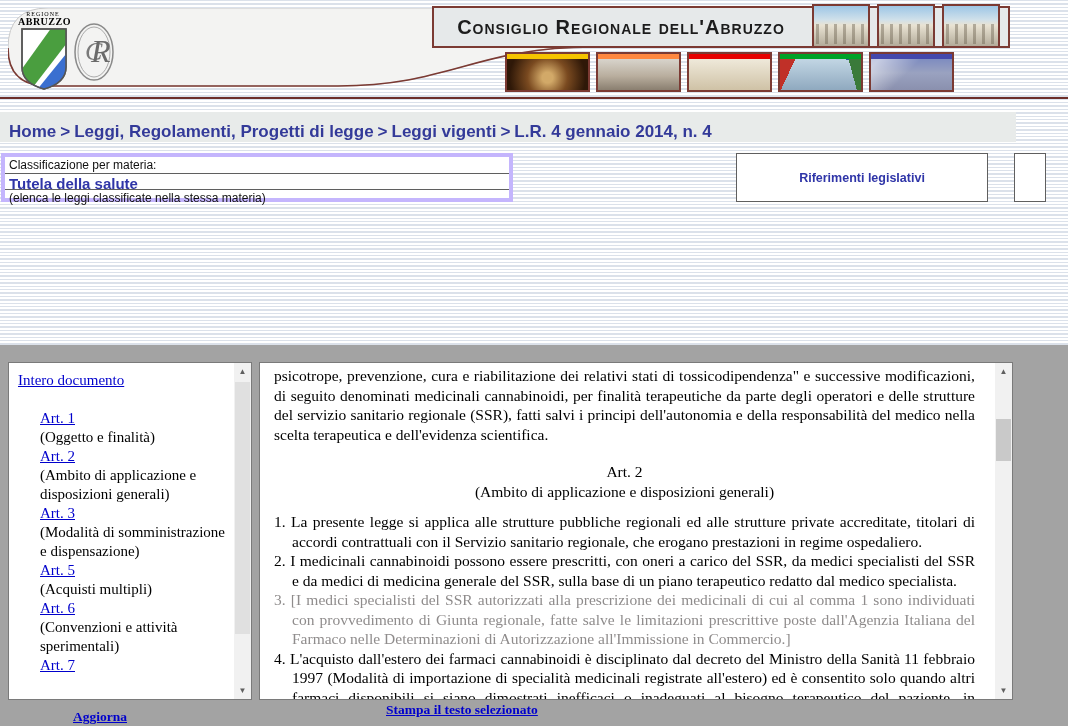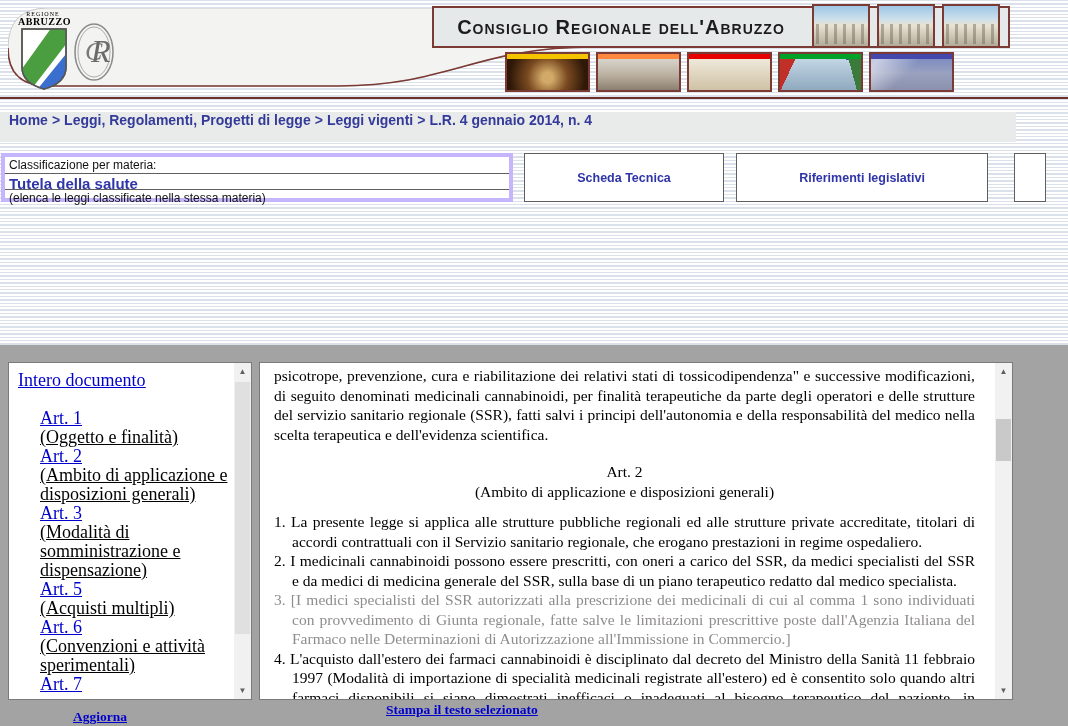--- a/index.html
+++ b/index.html
@@ -37,22 +37,22 @@
       linear-gradient(200deg,#2a5a8a 0 10%, transparent 10%),
       linear-gradient(180deg,#c2d6e4,#8fa9bf); }
   .img-mountain { background:
       linear-gradient(135deg, rgba(255,255,255,.55) 8%, transparent 45%),
       linear-gradient(180deg,#7e8cc0 0%,#9aa2c0 45%,#8a90ae 100%); }
 
   .maroon-rule { position:absolute; left:0; top:97px; width:1068px; height:2px; background:#6d2f2a; }
 
   
   .breadcrumb { position:absolute; left:0; top:112px; width:1016px; height:30px;
-    background:#e8ebea; display:flex; align-items:flex-start; padding-left:9px;
-    font-size:14px; font-weight:bold; color:#333a99; }
+    background:#e8ebea; display:flex; align-items:flex-end; padding-left:9px;
+    font-size:17px; font-weight:bold; color:#333a99; }
   .breadcrumb a { color:#333a99; text-decoration:none; }
   .breadcrumb .sep { margin:0 4px; }
 
   
   .class-table { position:absolute; left:1px; top:153px; width:512px; height:49px;
     background:#ffffff; border:4px solid #c4b5fd; font-size:12px; color:#111; }
   .class-table .row { padding:1px 4px 0 4px; height:16px; overflow:hidden; }
   .class-table .row+.row { border-top:1px solid #5f5f5f; }
   .class-value a { color:#2f35a8; font-weight:bold; font-size:15px; text-decoration:none; }
   .action-box { position:absolute; top:153px; height:49px; background:#ffffff;
@@ -70,21 +70,21 @@
   .scrollbar { position:absolute; right:0; top:0; bottom:0; width:17px; background:#f1f1f1; }
   .sb-btn { position:absolute; left:0; width:17px; height:17px; background:#f1f1f1;
     color:#5f5f5f; font-size:8px; line-height:17px; text-align:center; }
   .sb-up { top:0; } .sb-down { bottom:0; }
   .sb-thumb { position:absolute; left:1px; width:15px; background:#c9c9c9; }
   #sidebar-frame .sb-thumb { top:19px; height:252px; background:#e0e0e0; }
   #main-frame .sb-thumb { top:56px; height:42px; }
 
   
   .side-content { position:absolute; left:0; top:0; right:17px; bottom:0; overflow:hidden;
-    padding:8px 4px 0 9px; font-family:"Liberation Serif", serif; font-size:18px; line-height:19px; color:#000;text-decoration:underline; }
+    padding:8px 4px 0 9px; font-family:"Liberation Serif", serif; font-size:15px; line-height:19px; color:#000; }
   .side-content a { color:#0000cc; text-decoration:underline; }
   .full-doc { margin-bottom:19px; }
   .article { margin-left:22px; }
 
   
   .doc-content { position:absolute; left:0; top:0; right:17px; bottom:0; overflow:hidden;
     padding:3px 20px 0 14px; font-family:"Liberation Serif", serif;
     font-size:15.5px; line-height:19.5px; color:#000; text-align:justify; }
   .doc-content .para { margin-bottom:18px; }
   .doc-heading { text-align:center; font-weight:normal; font-size:15.5px; margin-top:6px; }
@@ -187,23 +187,20 @@
   </div>
 
   <div class="class-table">
     <div class="row">Classificazione per materia:</div>
     <div class="row class-value">
       <a href="#">Tutela della salute</a>
     </div>
     <div class="row">(elenca le leggi classificate nella stessa materia)</div>
   </div>
 
-  <div class="action-box" id="box-scheda">
-    <a href="#">Scheda Tecnica</a>
-  </div>
   <div class="action-box" id="box-riferimenti">
     <a href="#">Riferimenti legislativi</a>
   </div>
   <div class="action-box" id="box-spare"></div>
 
   <div class="frame" id="sidebar-frame">
     <div class="side-content">
       <div class="full-doc">
         <a href="#">Intero documento</a>
       </div>

